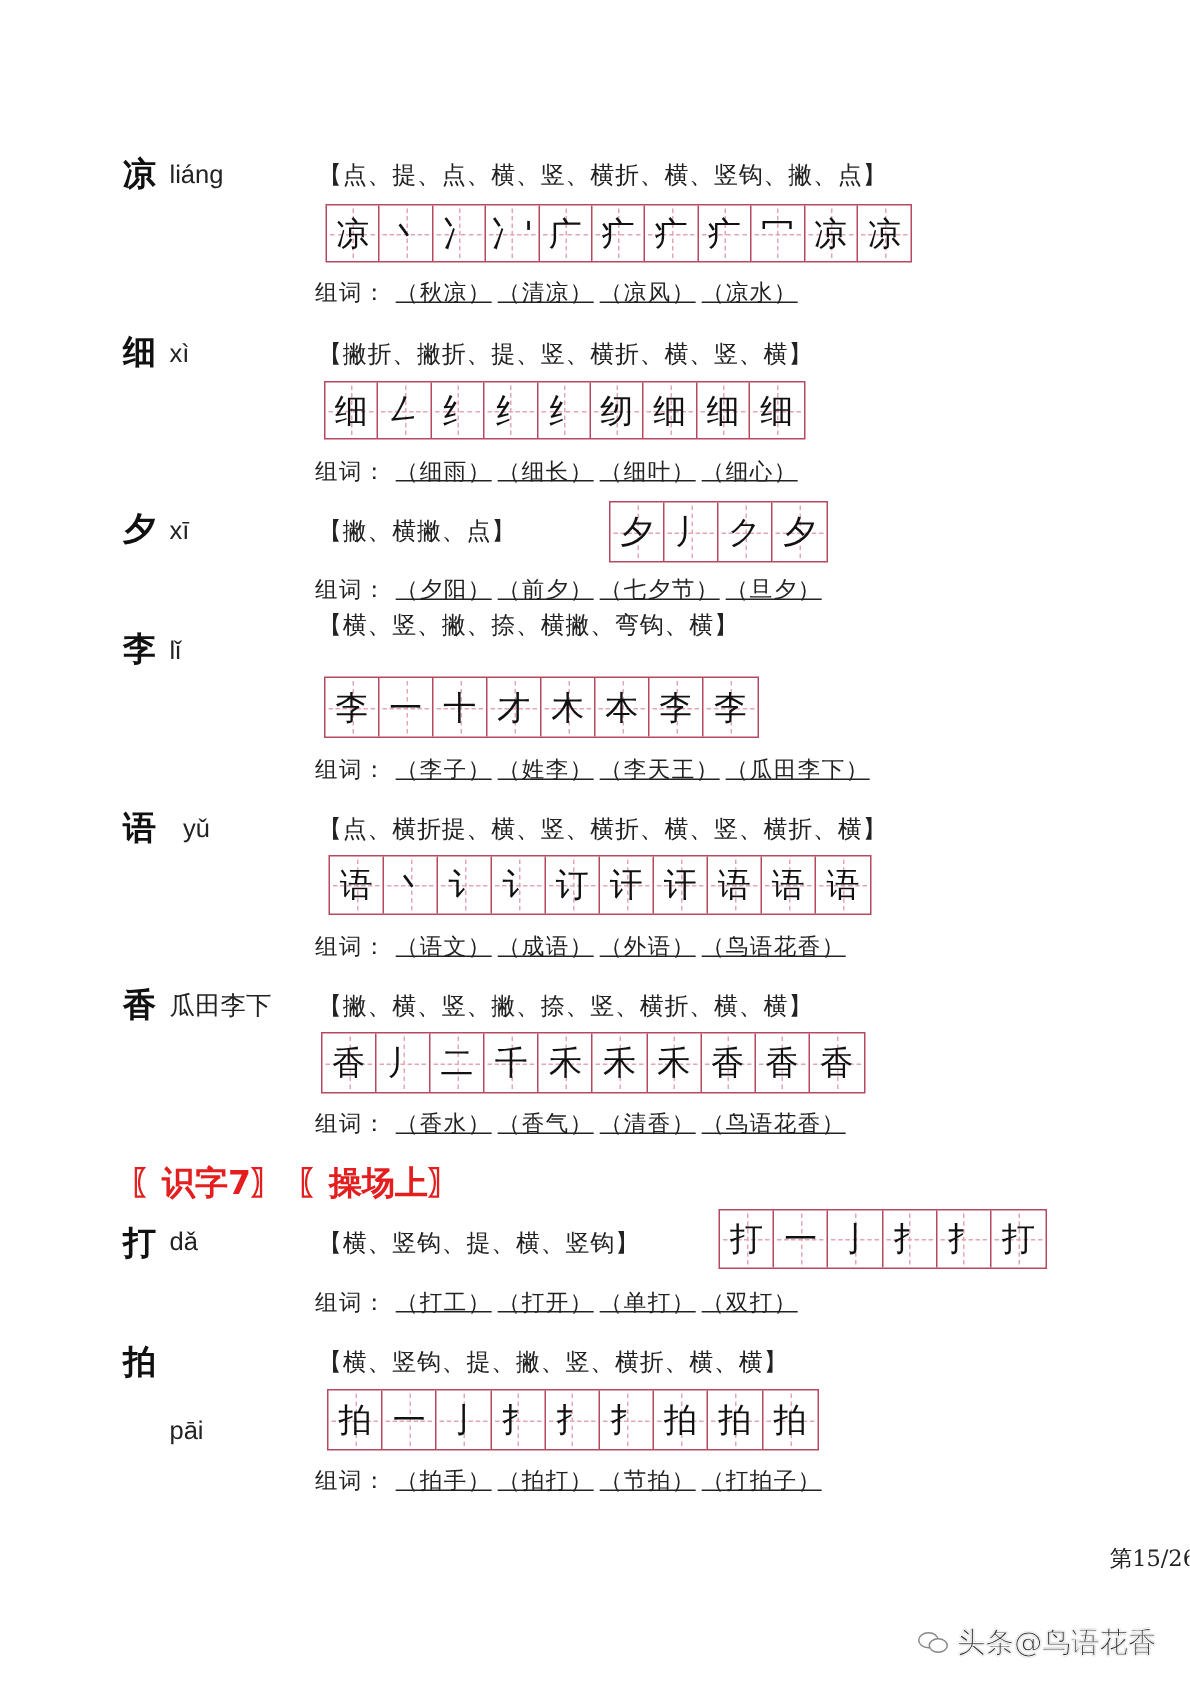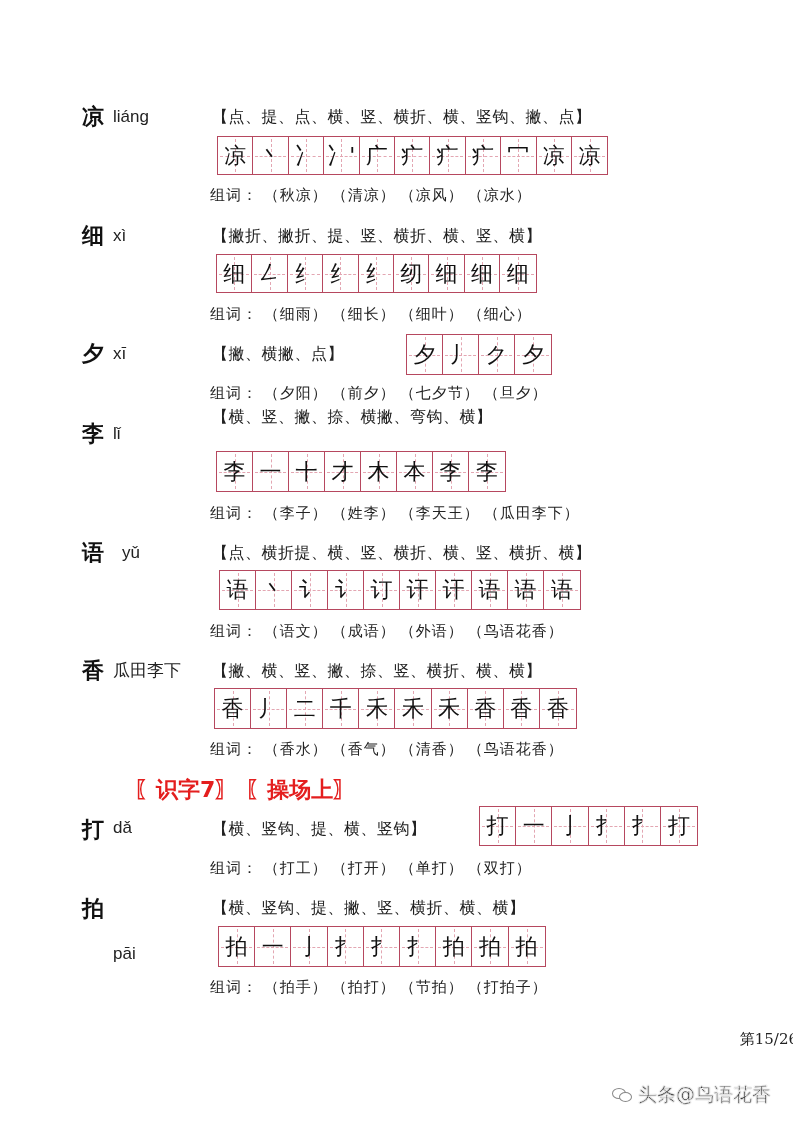--- a/index.html
+++ b/index.html
@@ -17,23 +17,23 @@
             display: flex; align-items: center; justify-content: center;
             font-family: "DejaVu Sans", sans-serif; font-size: 22px; color: #111; }
     .cell:last-child { border-right: none; }
     .cell::before { content: ""; position: absolute; left: 50%; top: 2px; bottom: 2px;
                     border-left: 1px dashed #e3a6b2; }
     .cell::after { content: ""; position: absolute; top: 50%; left: 2px; right: 2px;
                    border-top: 1px dashed #e3a6b2; }
     .cell span { position: relative; z-index: 1; }
     .words { position: absolute; left: 210px; font-size: 15px; line-height: 22px; color: #222;
              white-space: nowrap; letter-spacing: 1px; }
-    .words .w { margin-right: 4px; }
+    .words .w { margin-right: 4px; text-decoration: underline; }
     .section { position: absolute; left: 86px; top: 776px; font-size: 22px; font-weight: bold;
-               color: #e41e1e; font-family: "DejaVu Sans", sans-serif; line-height: 28px; margin-left: 48px; }
+               color: #e41e1e; font-family: "DejaVu Sans", sans-serif; line-height: 28px; }
     .section span { margin-right: 8px; }
     .footer { position: absolute; left: 0; width: 793px; top: 1030px; text-align: right;
               font-size: 15px; color: #222; padding-left: 20px; }
     .watermark { position: absolute; left: 612px; top: 1082px; font-size: 19px; color: #333;
                  font-family: "DejaVu Sans", sans-serif; display: flex; align-items: center;
                  -webkit-text-stroke: 0.6px #fff; text-shadow: 0 0 1px #555; }
     .wm-icon { width: 20px; height: 14px; margin-right: 6px; position: relative; }
     .wm-icon::before { content: ""; position: absolute; left: 0; top: 0; width: 12px; height: 9px;
                        border: 1px solid #888; border-radius: 50%; }
     .wm-icon::after { content: ""; position: absolute; left: 7px; top: 4px; width: 11px; height: 8px;

